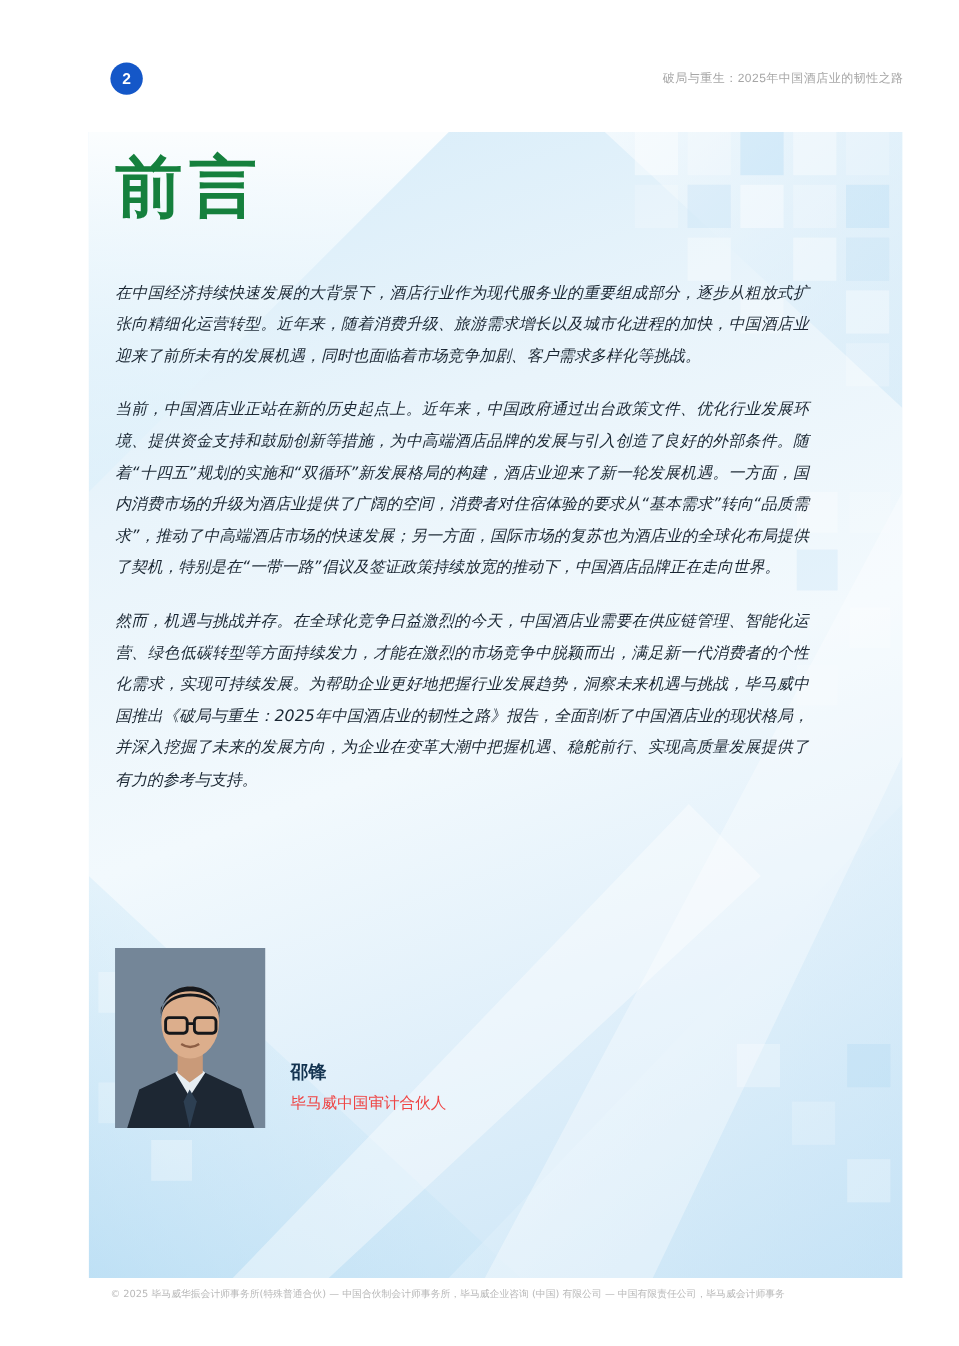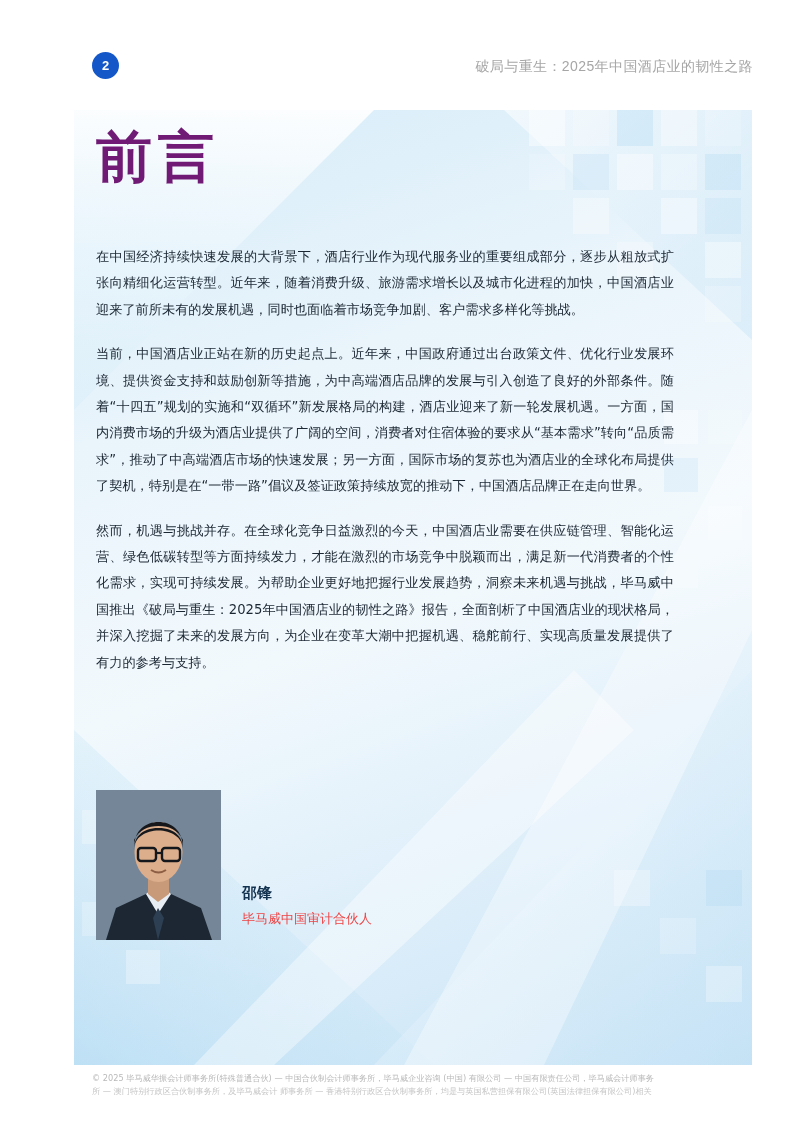--- a/index.html
+++ b/index.html
@@ -56,21 +56,21 @@
     align-items: center;
     justify-content: center;
     letter-spacing: 0;
   }
 
   
   .running-header {
     position: absolute;
     right: 46px;
     top: 58px;
-    font-size: 14px;
+    font-size: 10px;
     color: #a6a6a6;
     letter-spacing: 0.4px;
     white-space: nowrap;
   }
 
   
   .panel {
     position: absolute;
     left: 74px;
     top: 110px;
@@ -94,41 +94,42 @@
     background: rgba(150, 205, 240, 0.45);
   }
 
   
   .title {
     position: absolute;
     left: 96px;
     top: 126px;
     font-size: 56px;
     font-weight: bold;
-    color: #701a75;
+    color: #15803d;
     letter-spacing: 6px;
     line-height: 1.1;
     font-family: "DejaVu Sans", "Liberation Sans", sans-serif;
   }
 
   
   .body-copy {
     position: absolute;
     left: 96px;
     top: 232px;
     width: 578px;
     color: #1b2733;
     font-size: 13.2px;
     line-height: 2.0;
     text-align: justify;
     font-family: "DejaVu Sans", "Liberation Sans", sans-serif;
   }
   .body-copy p {
-    margin: 12px 0 18px 0;
+    margin: 0 0 18px 0;
     text-indent: 0;
+    font-style: italic;
   }
 
   
   .sig-block {
     position: absolute;
     left: 96px;
     top: 790px;
     width: 480px;
     height: 150px;
   }
@@ -300,16 +301,15 @@
 
         <path d="M55 80 Q62.5 85 70 80" stroke="#8d5e44" stroke-width="2" fill="none"></path>
       </svg>
     </div>
     <div class="sig-name">邵锋</div>
     <div class="sig-role">毕马威中国审计合伙人</div>
   </div>
 
   <div class="footer">
     <div>© 2025 毕马威华振会计师事务所(特殊普通合伙) — 中国合伙制会计师事务所，毕马威企业咨询 (中国) 有限公司 — 中国有限责任公司，毕马威会计师事务</div>
-    <div class="blurred">所 — 澳门特别行政区合伙制事务所，及毕马威会计 师事务所 — 香港特别行政区合伙制事务所，均是与英国私营担保有限公司(英国法律担保有限公司)相关</div>
   </div>
 
 </div>
 
 </body></html>

